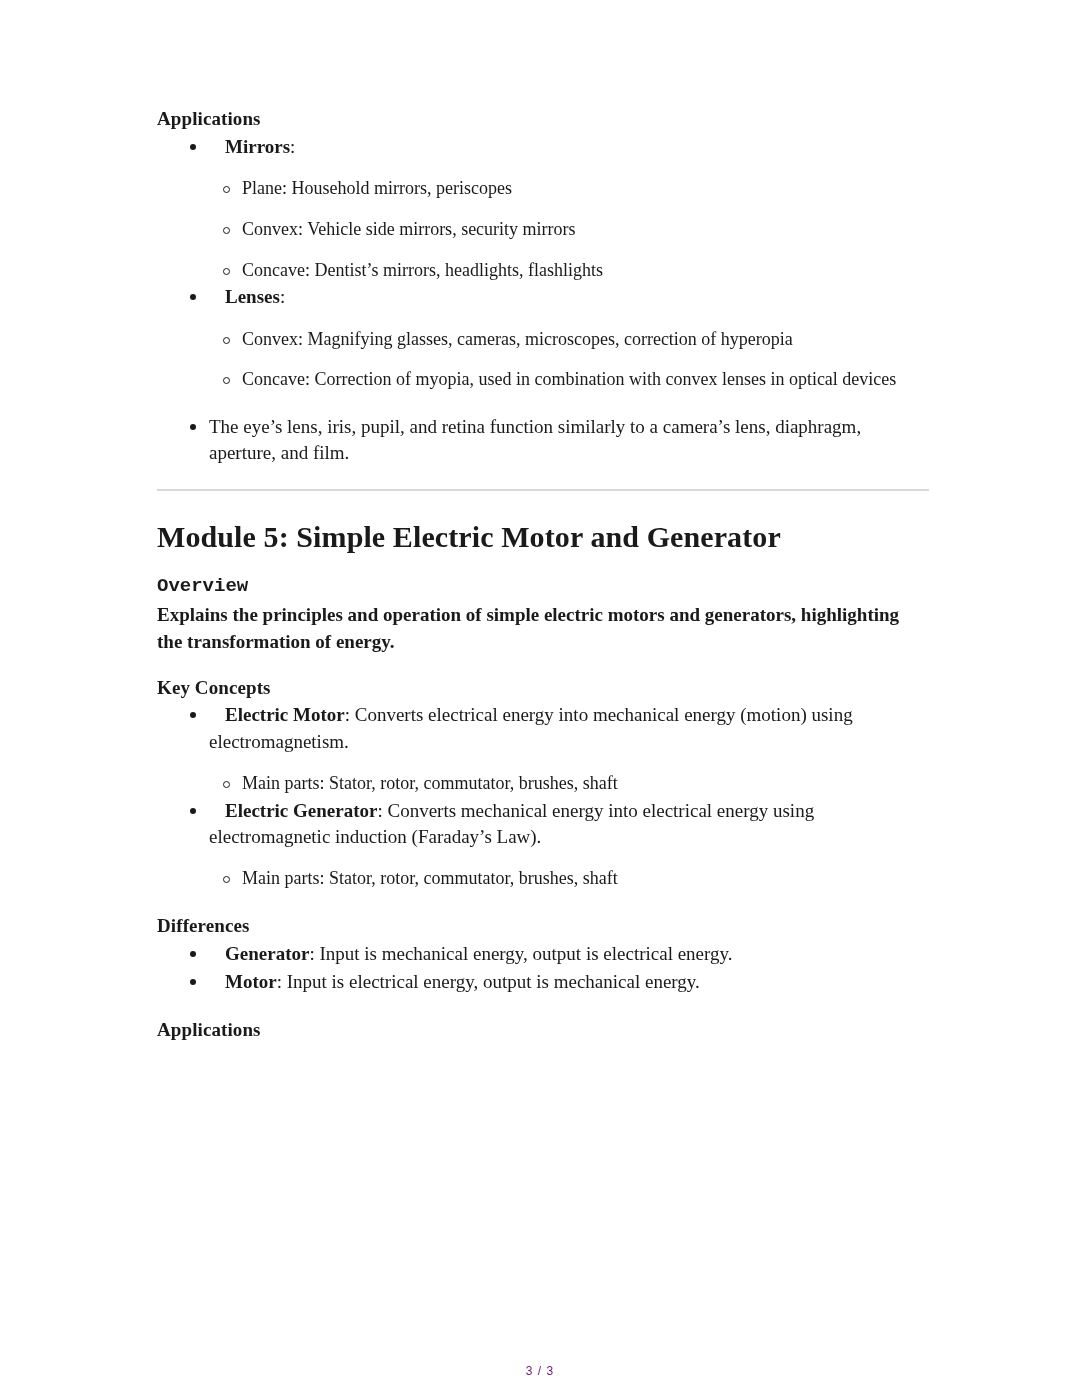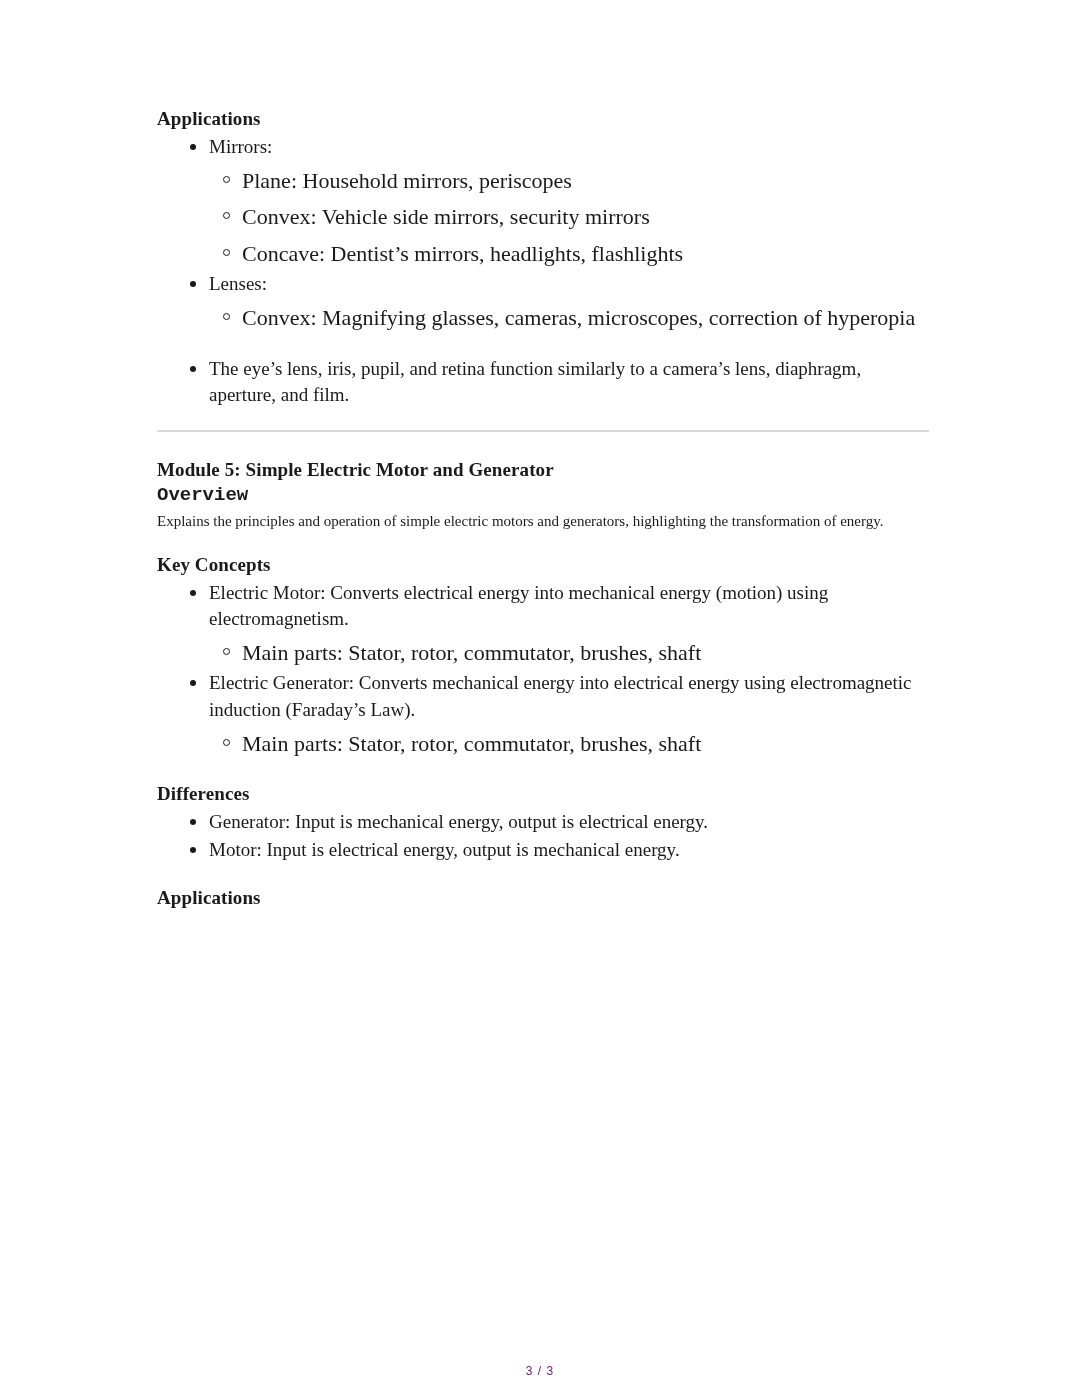--- a/index.html
+++ b/index.html
@@ -31,37 +31,38 @@
   }
 
   h3.sec-heading {
     font-size: 19px;
     font-weight: bold;
     margin: 0 0 2px 0;
     line-height: 1.35;
     letter-spacing: 0.1px;
   }
   h2.module-heading {
-    font-size: 19px;
-    font-weight: bold;
-    margin: 0 0 0 0;
+    font-size: 30px;
+    font-weight: bold;
+    margin: 0 0 18px 0;
     line-height: 1.3;
     letter-spacing: 0.1px;
   }
   h3.sub-heading {
     font-size: 19px;
     font-weight: bold;
     margin: 0 0 3px 0;
     line-height: 1.35;
     font-family: Liberation Mono, monospace;
   }
   p.body-text {
-    font-size: 15px;
+    font-size: 19px;
     margin: 0;
     line-height: 1.38;
+    font-weight: bold;
   }
 
   ul.lvl1 {
     list-style: none;
     margin: 0;
     padding: 0;
   }
   ul.lvl1 > li {
     position: relative;
     padding-left: 52px;
@@ -79,38 +80,39 @@
     background: #1a1a1a;
   }
   ul.lvl2 {
     list-style: none;
     margin: 1px 0 0 0;
     padding: 0;
   }
   ul.lvl2 > li {
     position: relative;
     padding-left: 33px;
-    font-size: 22px;
+    font-size: 18px;
     line-height: 1.38;
-    margin: 6px 0 2px 0;
+    margin: 16px 0 2px 0;
   }
   ul.lvl2 > li > .bullet-circle {
     position: absolute;
     left: 14px;
     top: 10px;
     width: 5px;
     height: 5px;
     border-radius: 50%;
     border: 1.3px solid #1a1a1a;
     background: transparent;
     box-sizing: content-box;
   }
 
   .lead {
-    font-weight: normal;
+    font-weight: bold;
+    margin-left: 16px;
   }
   .gap-md { height: 20px; }
 
   hr.divider {
     border: none;
     border-top: 2px solid #d9d9d9;
     margin: 22px 0 26px 0;
     width: 772px;
   }
 
@@ -153,20 +155,24 @@
         </ul>
       </li>
       <li>
         <span class="bullet-disc"></span>
         <span class="lead">Lenses</span><span>:</span>
         <ul class="lvl2">
           <li>
             <span class="bullet-circle"></span>
             <span>Convex: Magnifying glasses, cameras, microscopes, correction of hyperopia</span>
           </li>
+          <li>
+            <span class="bullet-circle"></span>
+            <span>Concave: Correction of myopia, used in combination with convex lenses in optical devices</span>
+          </li>
         </ul>
       </li>
     </ul>
 
     <div class="gap-md"></div>
 
     <ul class="lvl1">
       <li>
         <span class="bullet-disc"></span>
         <span>The eye’s lens, iris, pupil, and retina function similarly to a camera’s lens, diaphragm, aperture, and film.</span>

